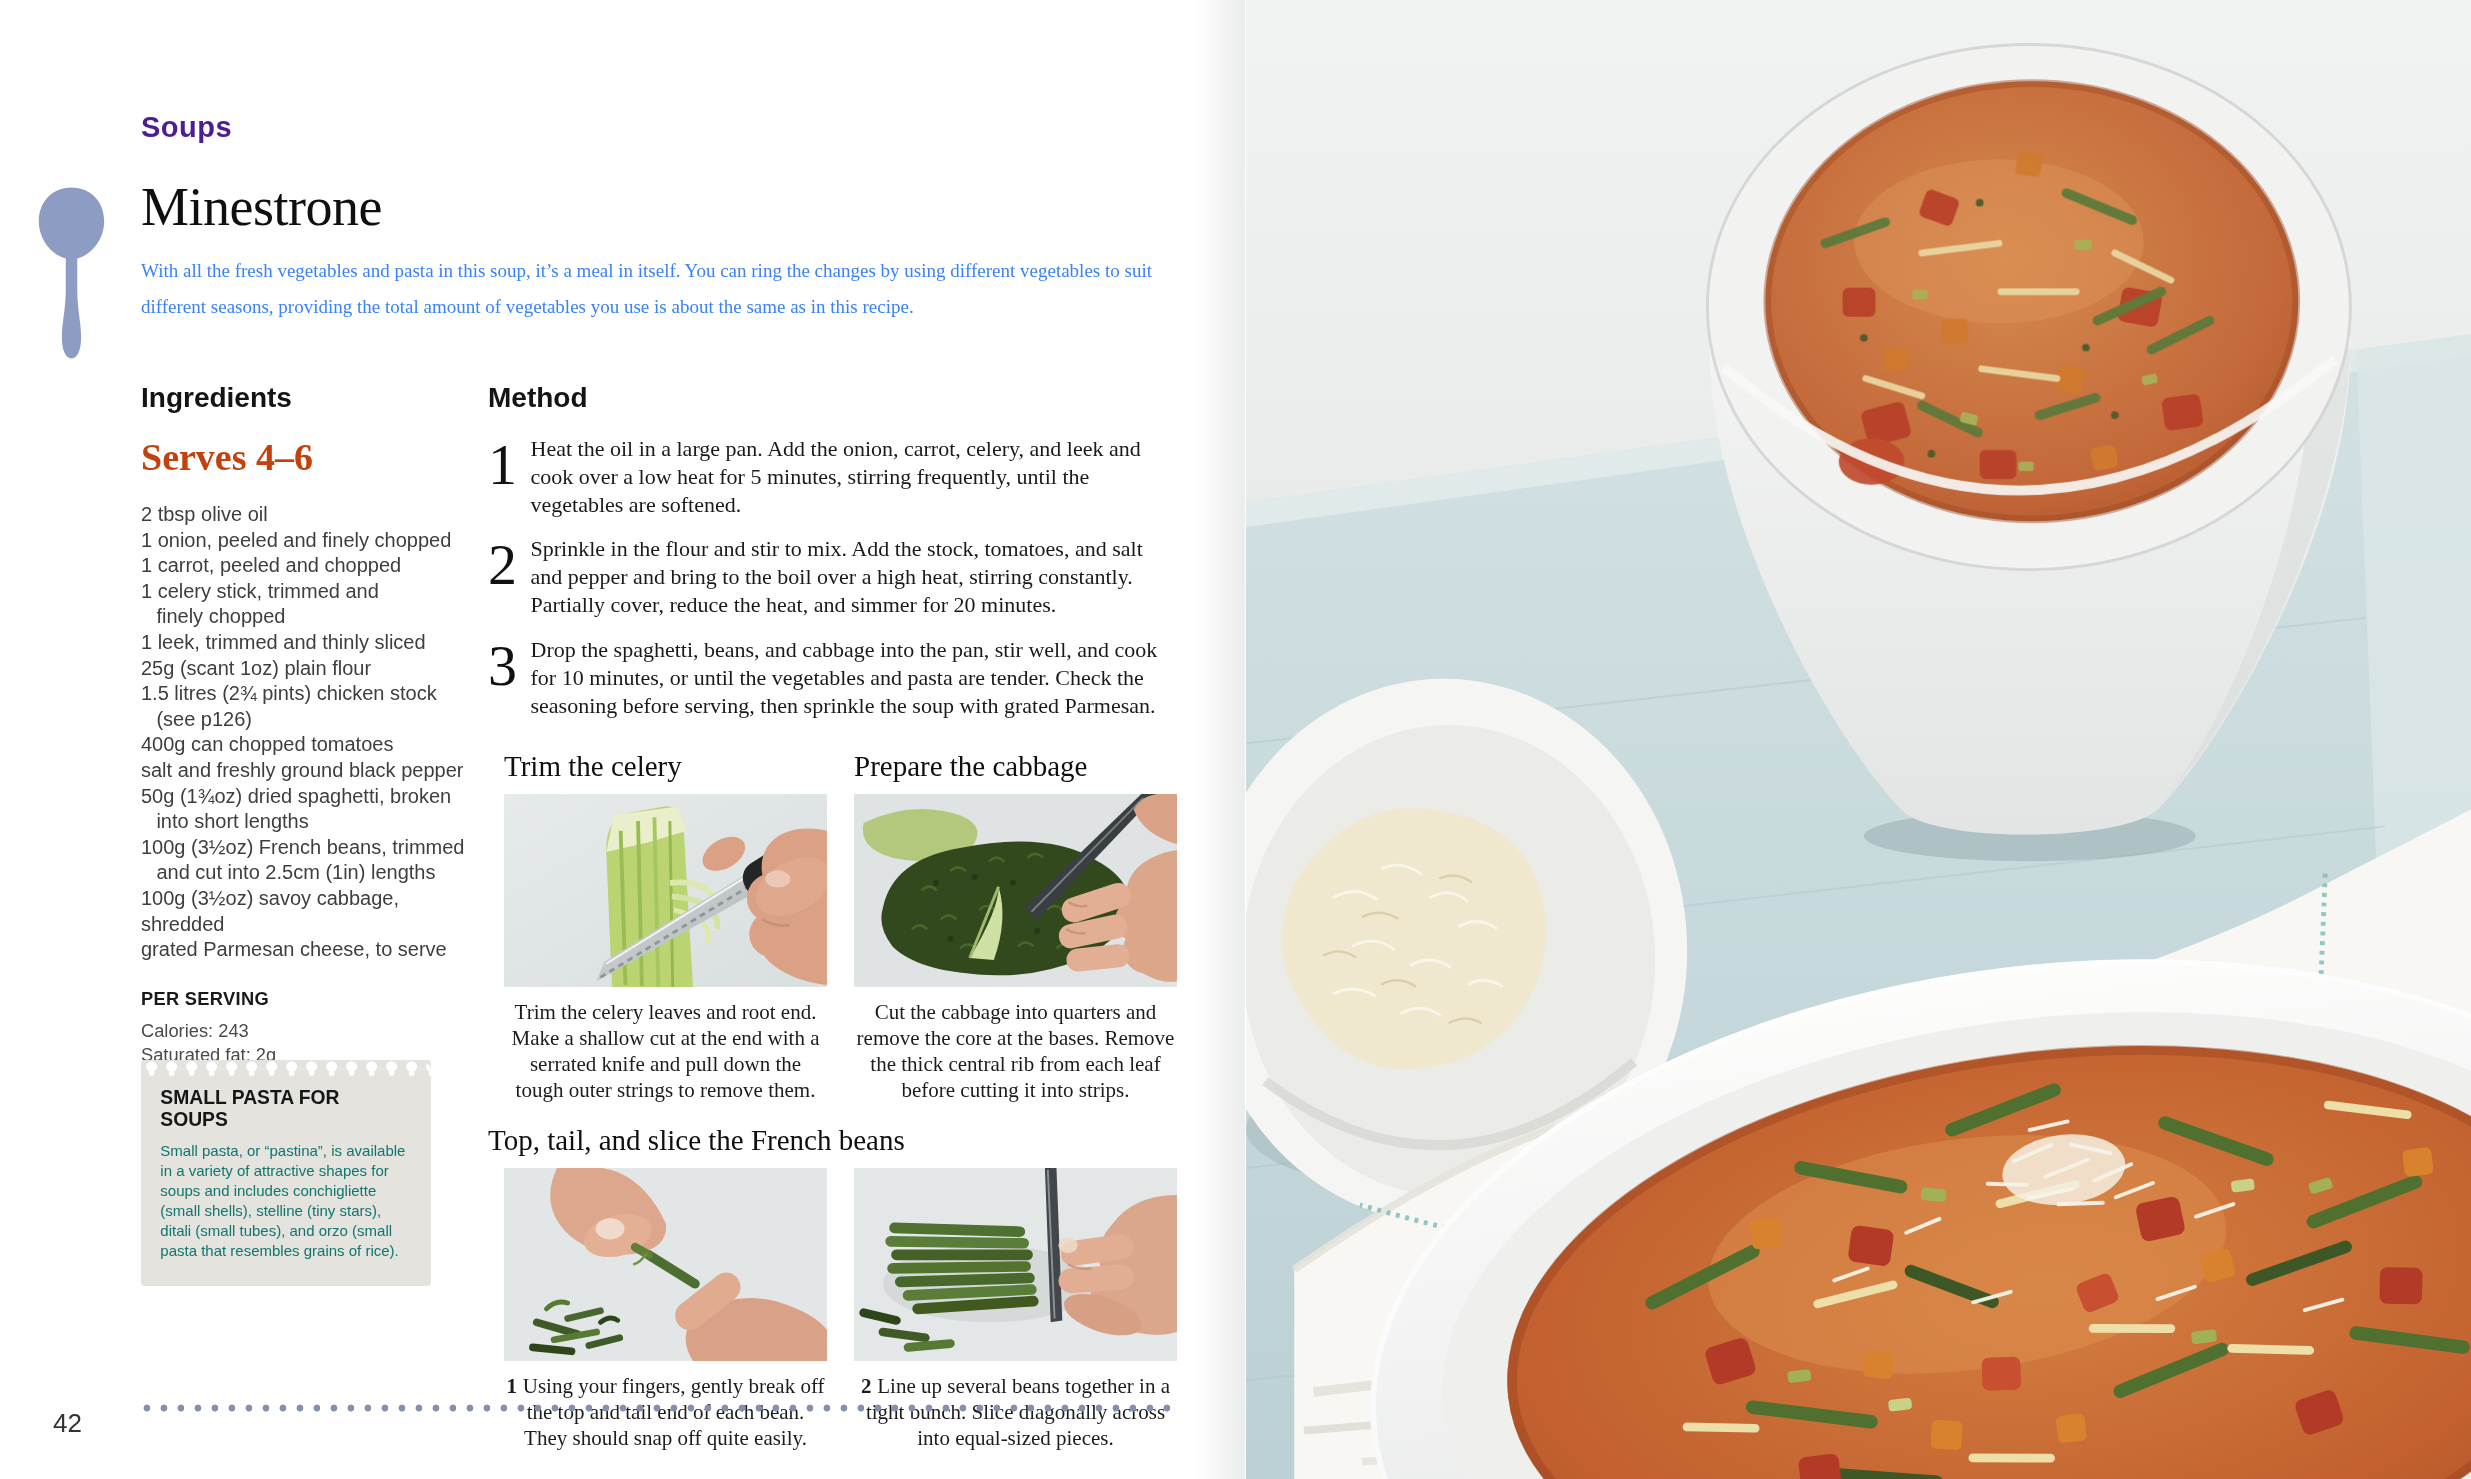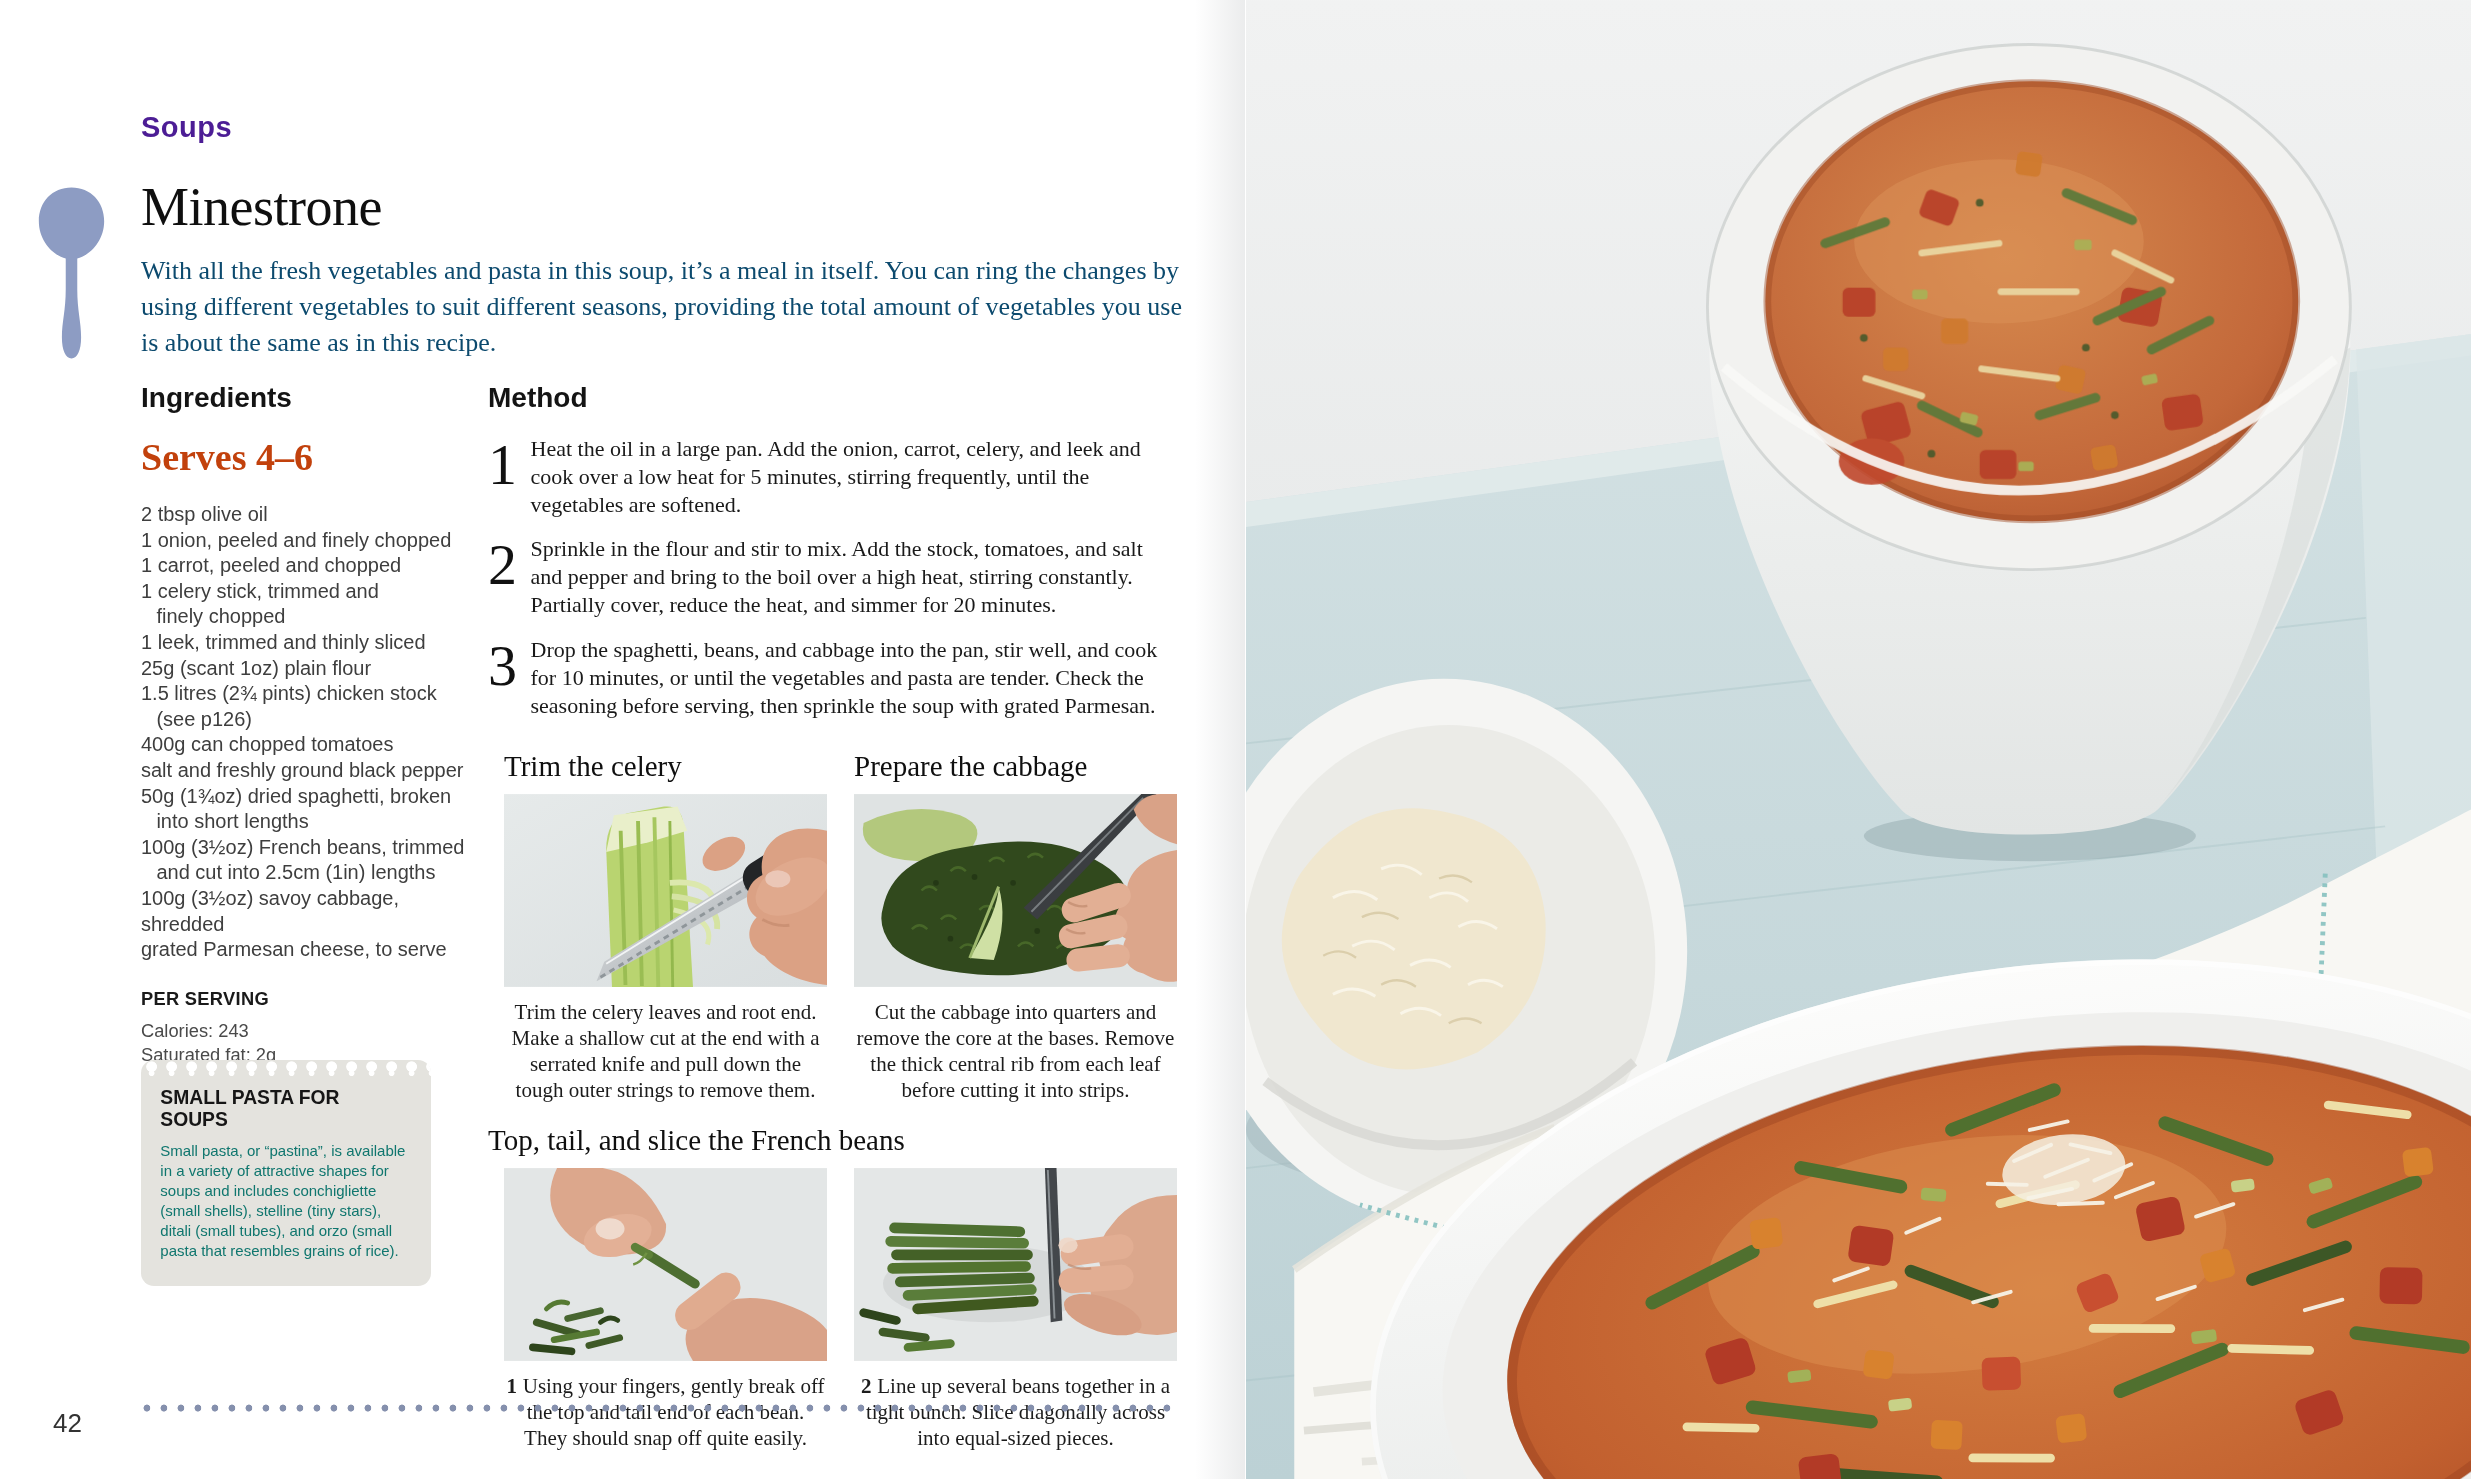--- a/index.html
+++ b/index.html
@@ -13,36 +13,36 @@
     font-size:29px;font-weight:700;color:#4c1d95;letter-spacing:0.5px;
   }
   .spoon{position:absolute;left:35px;top:185px;}
   .recipe-title{
     position:absolute;left:141px;top:176px;
     font-family:"Liberation Serif",serif;font-size:54px;color:#0f0f0f;
     letter-spacing:-0.5px;font-weight:500;
   }
   .intro{
     position:absolute;left:141px;top:253px;width:1043px;
-    font-family:"Liberation Serif",serif;font-size:26px;line-height:36px;color:#0c4a6e;
+    font-family:"Liberation Serif",serif;font-size:19px;line-height:36px;color:#3b82f6;
   }
   .col-ing{position:absolute;left:141px;top:382px;width:340px;}
   .col-method{position:absolute;left:488px;top:382px;width:689px;}
   .h-sans{font-size:28px;font-weight:700;color:#141414;margin:0 0 21px 0;}
   .serves{
     font-family:"Liberation Serif",serif;font-size:38px;font-weight:700;color:#c2410c;
     margin:0 0 23px 0;
   }
   .ing{font-size:20px;line-height:25.6px;color:#3e3e3e;}
   .ing.cont{padding-left:15.4px;}
   .per-serving-h{font-size:18.3px;font-weight:700;color:#1a1a1a;letter-spacing:0.3px;margin:25px 0 9.7px 0;}
   .nutri{font-size:18.3px;line-height:24px;color:#4a4a4a;}
   .tipbox{
     position:absolute;left:141px;top:1060px;width:290px;
-    background:#e4e3de;border-radius:13px;padding:0 0 25px 0;
+    background:#e4e3de;border-radius:4px;padding:0 0 25px 0;
   }
   .tipbox .perf{
     height:17.4px;border-radius:11.6px 11.6px 0 0;
     background-image:
       radial-gradient(circle at 10.6px 6.8px,#ffffff 5px,rgba(255,255,255,0) 5.8px),
       radial-gradient(circle at 10.6px 13.5px,#ffffff 2.5px,rgba(255,255,255,0) 3.3px);
     background-size:20px 17.4px;background-repeat:repeat-x;
   }
   .tipbox .tip-title{font-size:19.3px;font-weight:700;color:#161616;margin:9.7px 19.3px 9.7px 19.3px;}
   .tipbox .tip-body{font-size:15px;line-height:20px;color:#0f766e;margin:0 17.4px 0 19.3px;}

